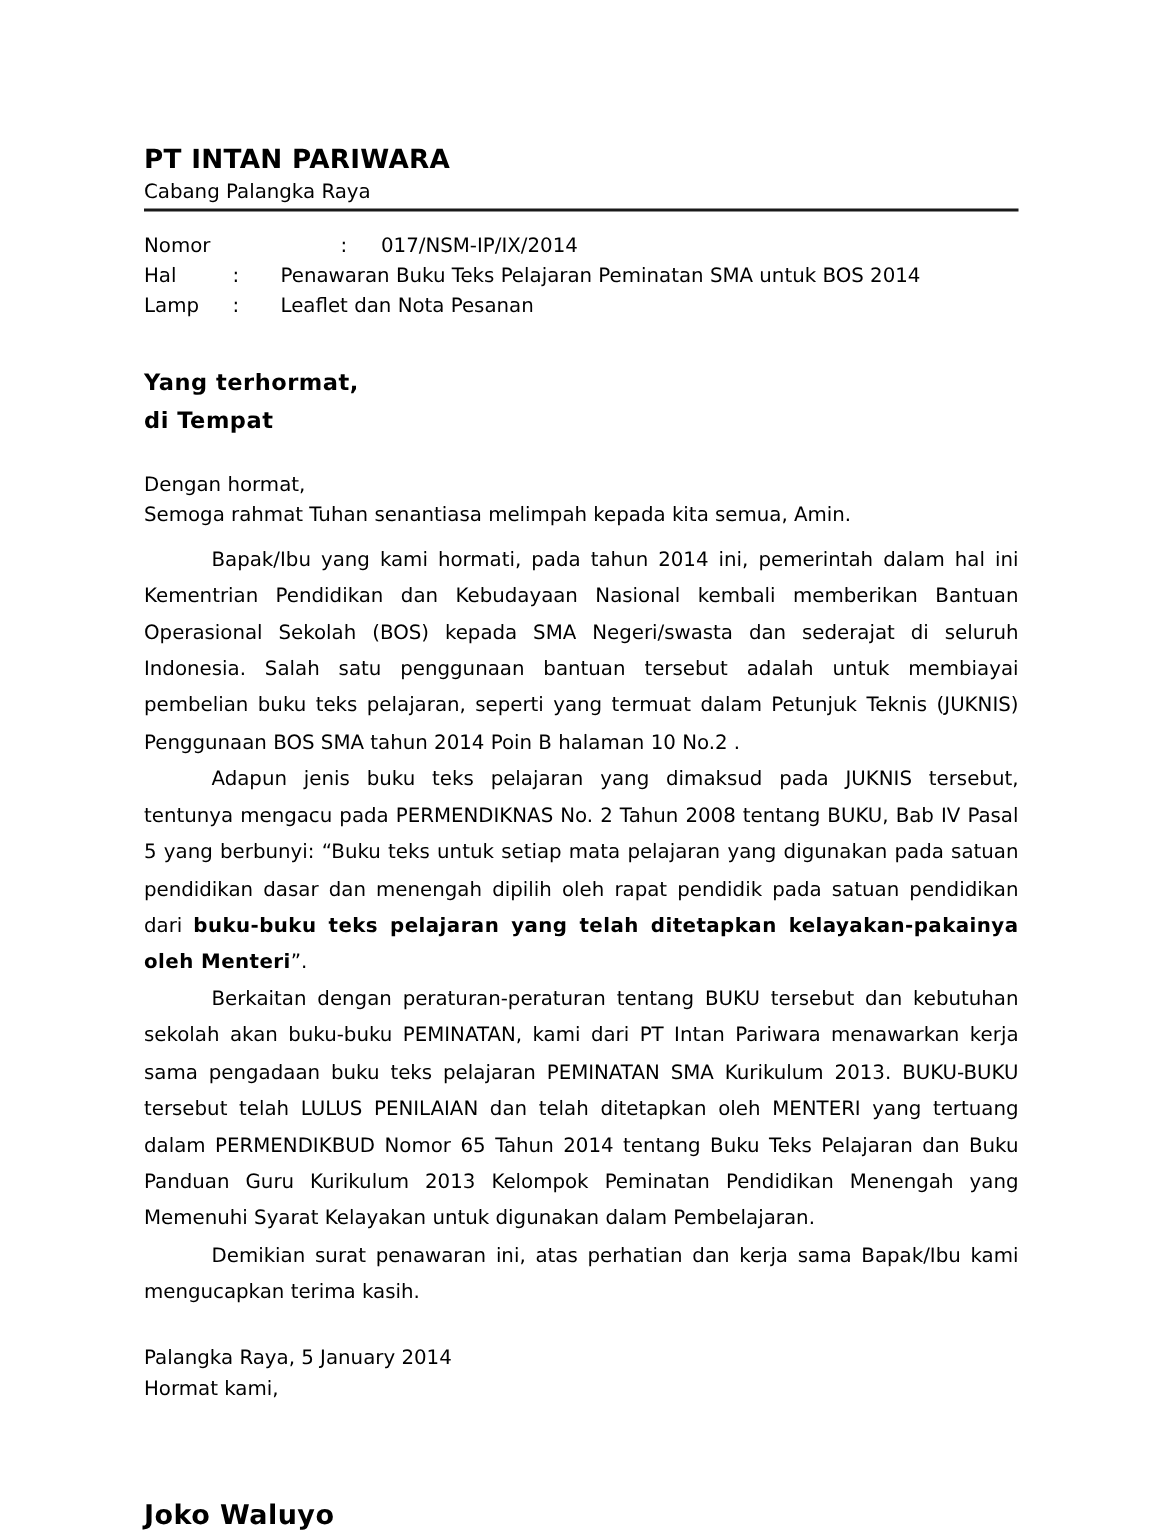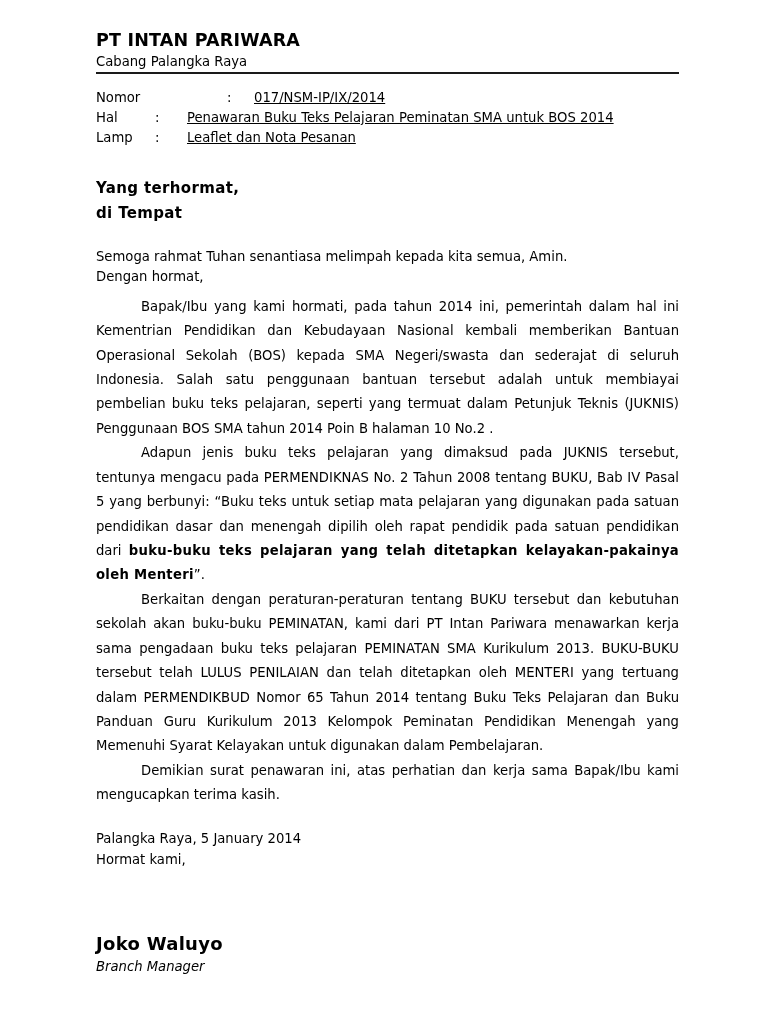--- a/index.html
+++ b/index.html
@@ -23,21 +23,22 @@
   }
   .sheet {
     position: absolute;
     left: 96px;
     top: 0;
     width: 583px;
   }
 
   
   .letterhead {
-    padding-top: 29px;
+    padding-top: 84px;
+    margin-top: 12px;
   }
   .company-name {
     font-size: 17.5px;
     font-weight: bold;
     letter-spacing: 0.2px;
     line-height: 1.28;
     margin: 0 0 2px 0;
     white-space: nowrap;
   }
   .company-branch {
@@ -71,21 +72,21 @@
   .ref-label {
     display: inline-block;
   }
   .ref-label.w-wide { width: 131px; }
   .ref-label.w-narrow { width: 59px; }
   .ref-colon {
     display: inline-block;
     width: 27px;
   }
   .ref-colon.narrow { width: 32px; }
-  .ref-value { display: inline-block; text-decoration: underline; }
+  .ref-value { display: inline-block; }
 
   
   .recipient {
     margin-top: 28px;
     font-size: 15px;
     font-weight: bold;
     line-height: 1.62;
     letter-spacing: 0.35px;
   }
   .recipient div { white-space: nowrap; }
@@ -161,22 +162,22 @@
           <span class="ref-value">Leaflet dan Nota Pesanan</span>
       </div>
     </section>
 
     <section class="recipient">
       <div>Yang terhormat,</div>
       <div>di Tempat</div>
     </section>
 
     <section class="salutation">
+      <div>Dengan hormat,</div>
       <div>Semoga rahmat Tuhan senantiasa melimpah kepada kita semua, Amin.</div>
-      <div>Dengan hormat,</div>
     </section>
 
     <section>
       <p class="body-par first">Bapak/Ibu yang kami hormati, pada tahun 2014 ini, pemerintah dalam hal ini Kementrian Pendidikan dan Kebudayaan Nasional kembali memberikan Bantuan Operasional Sekolah (BOS) kepada SMA Negeri/swasta dan sederajat di seluruh Indonesia. Salah satu penggunaan bantuan tersebut adalah untuk membiayai pembelian buku teks pelajaran, seperti yang termuat dalam Petunjuk Teknis (JUKNIS) Penggunaan BOS SMA tahun 2014 Poin B halaman 10 No.2 .</p>
 
       <p class="body-par"><span>Adapun jenis buku teks pelajaran yang dimaksud pada JUKNIS tersebut, tentunya mengacu pada PERMENDIKNAS No. 2 Tahun 2008 tentang BUKU, Bab IV Pasal 5 yang berbunyi: “Buku teks untuk setiap mata pelajaran yang digunakan pada satuan pendidikan dasar dan menengah dipilih oleh rapat pendidik pada satuan pendidikan dari </span><b>buku-buku teks pelajaran yang telah ditetapkan kelayakan-pakainya oleh Menteri</b><span>”.</span></p>
 
       <p class="body-par">Berkaitan dengan peraturan-peraturan tentang BUKU tersebut dan kebutuhan sekolah akan buku-buku PEMINATAN, kami dari PT Intan Pariwara menawarkan kerja sama pengadaan buku teks pelajaran PEMINATAN SMA Kurikulum 2013.   BUKU-BUKU tersebut telah LULUS PENILAIAN dan telah ditetapkan oleh MENTERI yang tertuang dalam PERMENDIKBUD Nomor 65 Tahun 2014 tentang Buku Teks Pelajaran dan Buku Panduan Guru Kurikulum 2013 Kelompok Peminatan Pendidikan Menengah yang Memenuhi Syarat Kelayakan untuk digunakan dalam Pembelajaran.</p>
 
       <p class="body-par">Demikian surat penawaran ini, atas perhatian dan kerja sama Bapak/Ibu kami mengucapkan terima kasih.</p>

